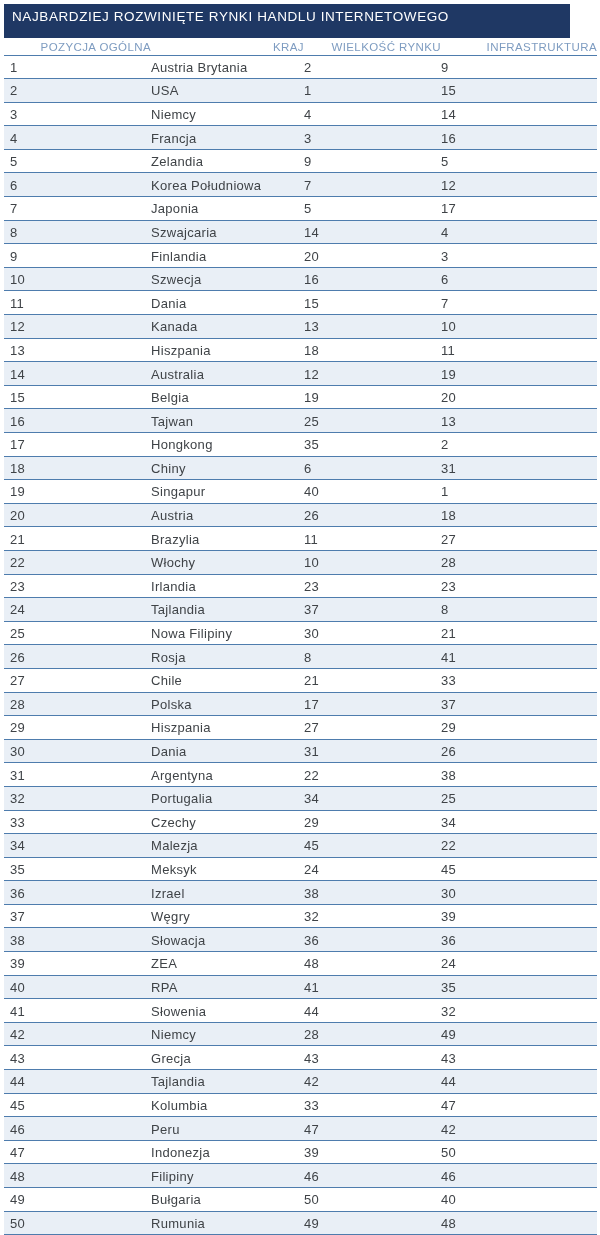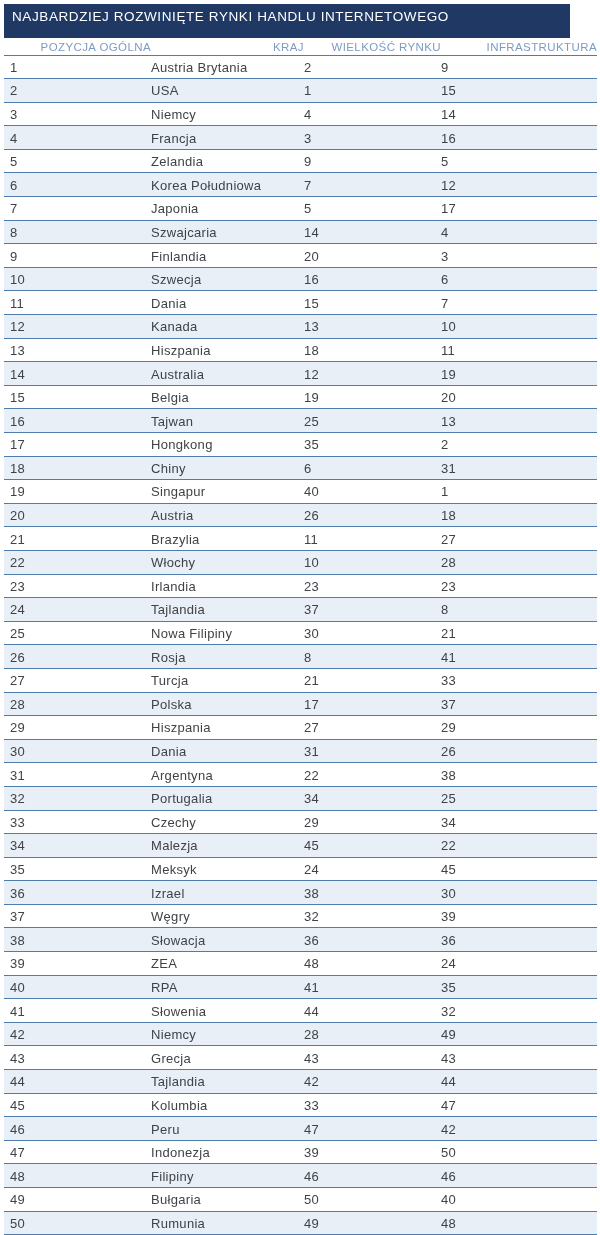--- a/index.html
+++ b/index.html
@@ -223,21 +223,21 @@
         <div class="cell c3">21</div>
       </div>
       <div class="grid data-row">
         <div class="cell c0">26</div>
         <div class="cell c1">Rosja</div>
         <div class="cell c2">8</div>
         <div class="cell c3">41</div>
       </div>
       <div class="grid data-row">
         <div class="cell c0">27</div>
-        <div class="cell c1">Turcja</div>
+        <div class="cell c1">Chile</div>
         <div class="cell c2">21</div>
         <div class="cell c3">33</div>
       </div>
       <div class="grid data-row">
         <div class="cell c0">28</div>
         <div class="cell c1">Polska</div>
         <div class="cell c2">17</div>
         <div class="cell c3">37</div>
       </div>
       <div class="grid data-row">

